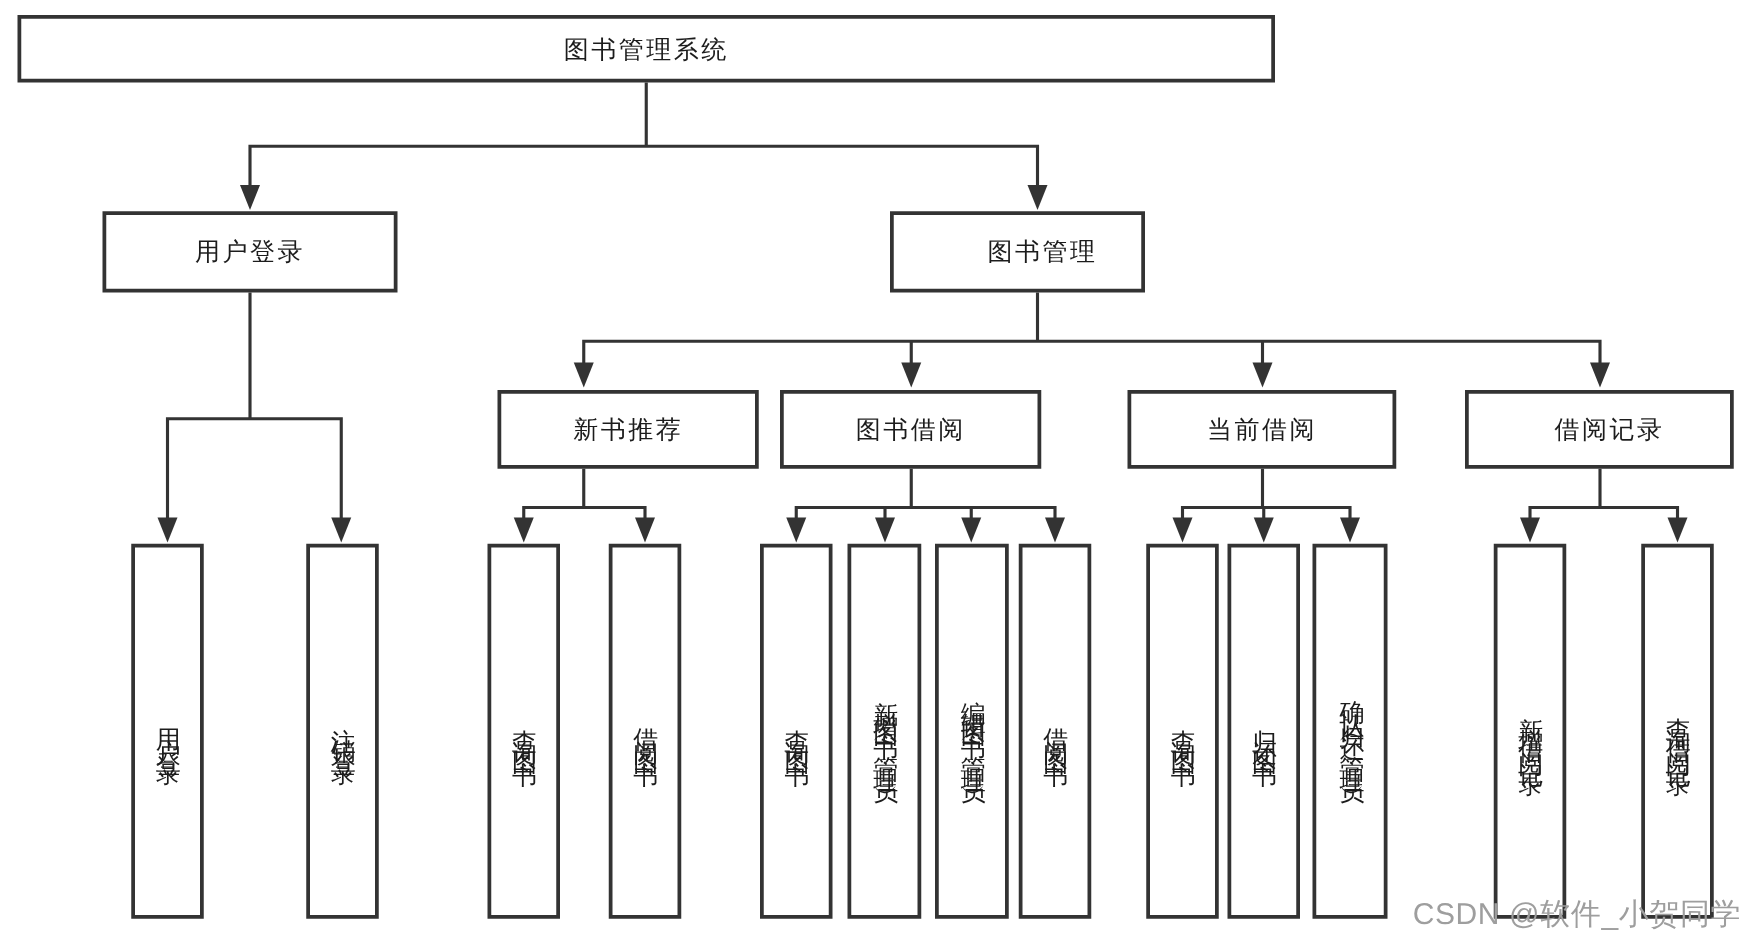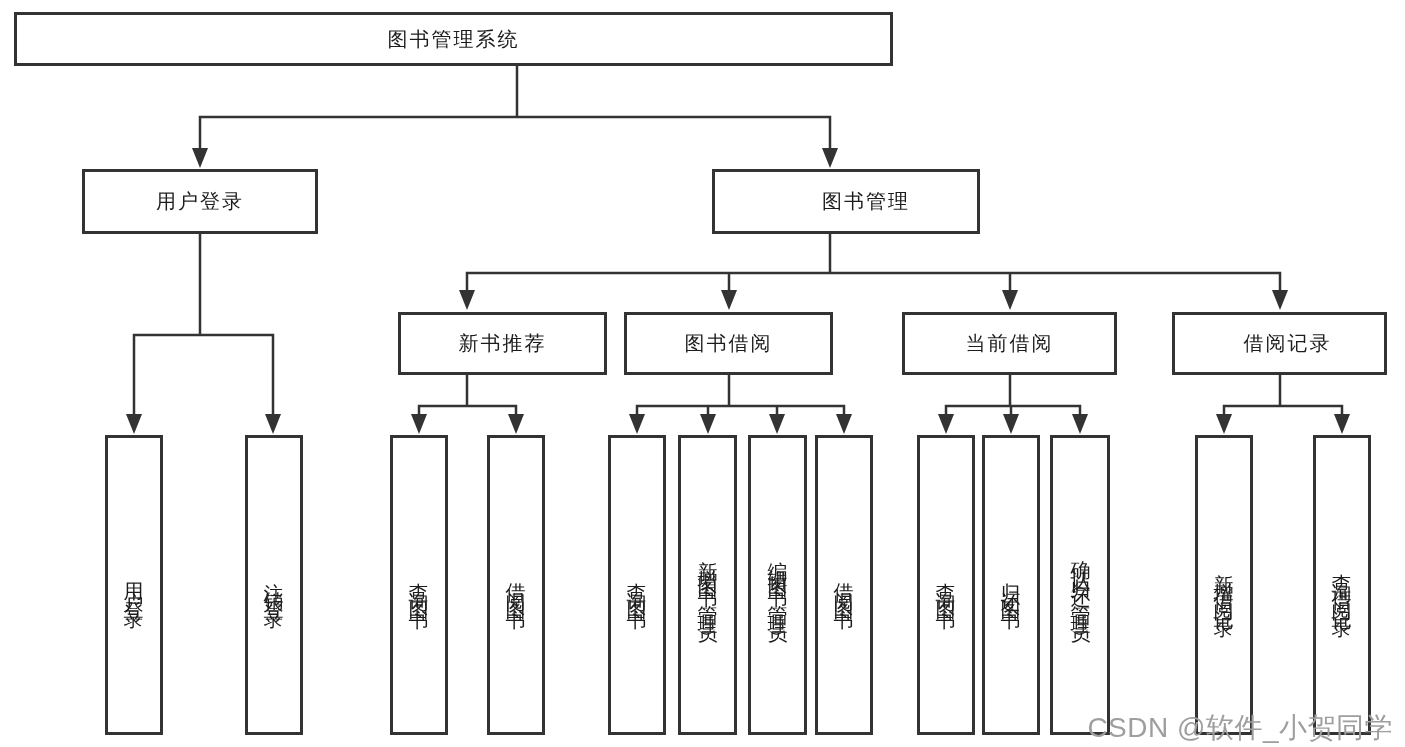--- a/index.html
+++ b/index.html
@@ -47,21 +47,21 @@
     text-orientation: mixed;
     text-align: center;
     font-size: 20px;
     letter-spacing: 9px;
     line-height: 52px;
   }
   .watermark {
     position: absolute;
     right: 12px;
     bottom: 0px;
-    font-size: 28px;
+    font-size: 24px;
     color: var(--watermark-color);
     letter-spacing: 0.5px;
     z-index: 5;
     white-space: nowrap;
   }
 </style>
 </head>
 <body>
 
 <div class="canvas">
@@ -90,24 +90,24 @@
       <polygon points="769,414 785,414 777,434"></polygon>
       <polygon points="836,414 852,414 844,434"></polygon>
       <polygon points="938,414 954,414 946,434"></polygon>
       <polygon points="1003,414 1019,414 1011,434"></polygon>
       <polygon points="1072,414 1088,414 1080,434"></polygon>
       <polygon points="1216,414 1232,414 1224,434"></polygon>
       <polygon points="1334,414 1350,414 1342,434"></polygon>
     </g>
   </svg>
 
-  <div class="box hbox" style="left:14px; top:12px; width:879px; height:54px;">图书管理系统</div>
+  <div class="box hbox" style="left:14px; top:12px; width:1006px; height:54px;">图书管理系统</div>
 
   <div class="box hbox" style="left:82px; top:169px; width:236px; height:65px;">用户登录</div>
-  <div class="box hbox" style="left:712px; top:169px; width:268px; height:65px;padding-left:40px;">图书管理</div>
+  <div class="box hbox" style="left:712px; top:169px; width:204px; height:65px;padding-left:40px;">图书管理</div>
 
   <div class="box hbox" style="left:362px; top:312px; width:209px; height:63px;margin-left:36px;">新书推荐</div>
   <div class="box hbox" style="left:902px; top:312px; width:215px; height:63px;">当前借阅</div>
   <div class="box hbox" style="left:624px; top:312px; width:209px; height:63px;">图书借阅</div>
   <div class="box hbox" style="left:1172px; top:312px; width:215px; height:63px;padding-left:16px;">借阅记录</div>
 
   <div class="box vbox" style="left:105px;">用户登录</div>
   <div class="box vbox" style="left:245px;">注销登录</div>
 
   <div class="box vbox" style="left:390px;">查询图书</div>

